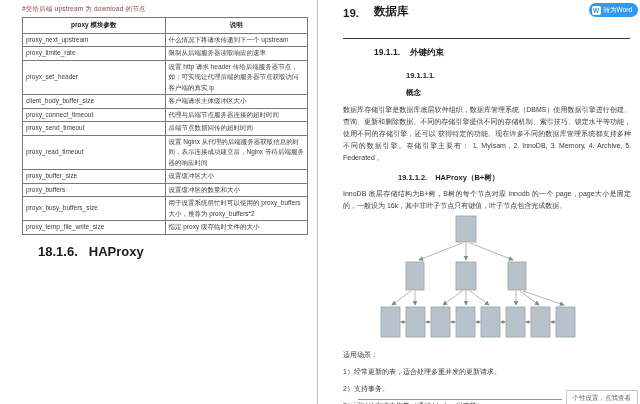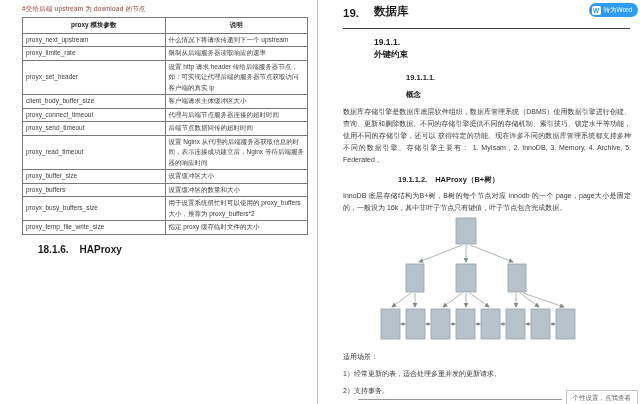--- a/index.html
+++ b/index.html
@@ -14,27 +14,27 @@
 
   
   .comment-line{margin:5px 0 0 22px;font-size:6.5px;color:#8b4440;letter-spacing:.2px;}
   table.params{border-collapse:collapse;margin:3px 0 0 22px;width:286px;table-layout:fixed;}
   table.params th,table.params td{
     border:1px solid #787878;font-size:6.5px;line-height:10.5px;
     padding:1px 3px;vertical-align:middle;color:#3c3c3c;word-break:break-all;
   }
   table.params th{text-align:center;font-weight:bold;padding:2px 3px;color:#222;}
   td.param{width:88px;}
-  .haproxy-heading{margin:9px 0 0 38px;font-size:10px;font-weight:bold;color:#1a1a1a;display:flex;gap:11px;}
+  .haproxy-heading{margin:9px 0 0 38px;font-size:13px;font-weight:bold;color:#1a1a1a;display:flex;gap:11px;}
 
   
   .chapter{display:flex;align-items:flex-end;gap:15px;margin:4px 0 0 25px;width:287px;
-           padding-bottom:9px;border-bottom:1.6px solid #3a3a3a;
+           padding-bottom:19px;border-bottom:1.6px solid #3a3a3a;
            font-size:11.5px;font-weight:bold;color:#1f1f1f;}
-  .h-s111{margin:8px 0 0 56px;font-size:8.5px;font-weight:bold;color:#1f1f1f;display:flex;gap:2px;flex-direction:column;}
+  .h-s111{margin:8px 0 0 56px;font-size:8.5px;font-weight:bold;color:#1f1f1f;display:flex;gap:10px;}
   .h-s1111{margin:12px 0 0 88px;font-size:7.5px;font-weight:bold;color:#1f1f1f;display:flex;gap:8px;flex-direction:column;}
   .h-s1112{margin:9px 0 0 80px;font-size:7.5px;font-weight:bold;color:#1f1f1f;display:flex;gap:8px;text-align:right;}
   .para{margin:6px 8px 0 25px;width:288px;font-size:7px;line-height:12px;
         text-align:justify;color:#3a3a3a;}
   .tree-wrap{margin:3px 0 0 58px;}
   .scenario-title{margin:5px 0 0 25px;font-size:7px;color:#3a3a3a;}
   .scenario-item{margin:7px 0 0 25px;font-size:7px;color:#3a3a3a;}
 
   .word-badge{position:absolute;top:3px;right:2px;height:14px;background:#2e9bf0;
               border-radius:8px;display:flex;align-items:center;gap:3px;

